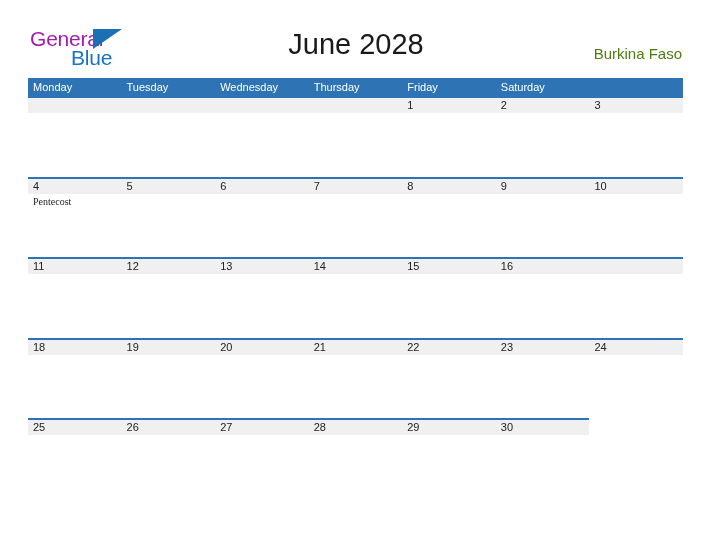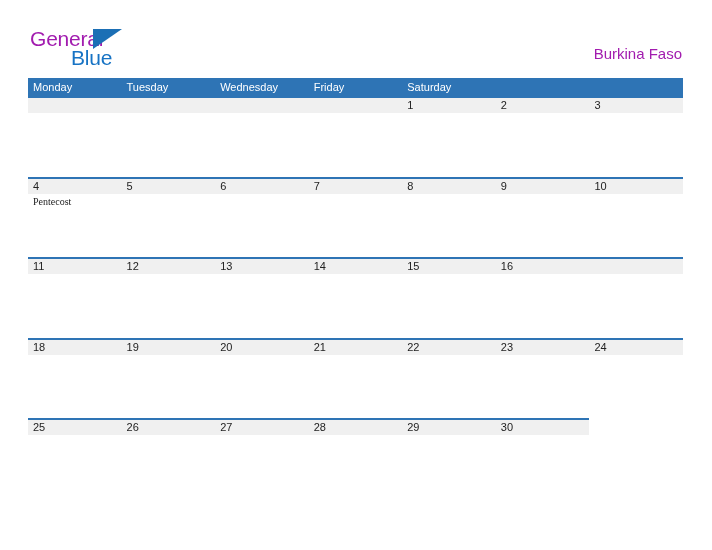--- a/index.html
+++ b/index.html
@@ -69,21 +69,21 @@
     color: #1a1a1a;
     font-weight: normal;
     font-family: "Liberation Sans", sans-serif;
   }
 
   .country {
     position: absolute;
     right: 30px;
     top: 45px;
     font-size: 15px;
-    color: #a21caf;
+    color: #4d7c0f;
     font-family: "Liberation Sans", sans-serif;
   }
 
   
   .calendar {
     position: absolute;
     left: 28px;
     top: 78px;
     width: 655px;
   }
@@ -160,31 +160,33 @@
 <body>
 
 <div class="topbar">
 
   <div class="logo">
     <span class="logo-general">General</span>
     <span class="logo-flag"></span>
     <span class="logo-blue">Blue</span>
   </div>
 
+  <div class="cal-title">June 2028</div>
 
   <div class="country">Burkina Faso</div>
 
 </div>
 
 <div class="calendar">
 
   <div class="dow-row">
     <div class="dow-cell">Monday</div>
     <div class="dow-cell">Tuesday</div>
     <div class="dow-cell">Wednesday</div>
+    <div class="dow-cell">Thursday</div>
     <div class="dow-cell">Friday</div>
     <div class="dow-cell">Saturday</div>
   </div>
 
   <div class="week">
     <div class="week-band" style="width: 655px;"></div>
     <div class="week-cells">
       <div class="day-cell">
         <span class="day-num"></span>
         <span class="day-event"></span>

